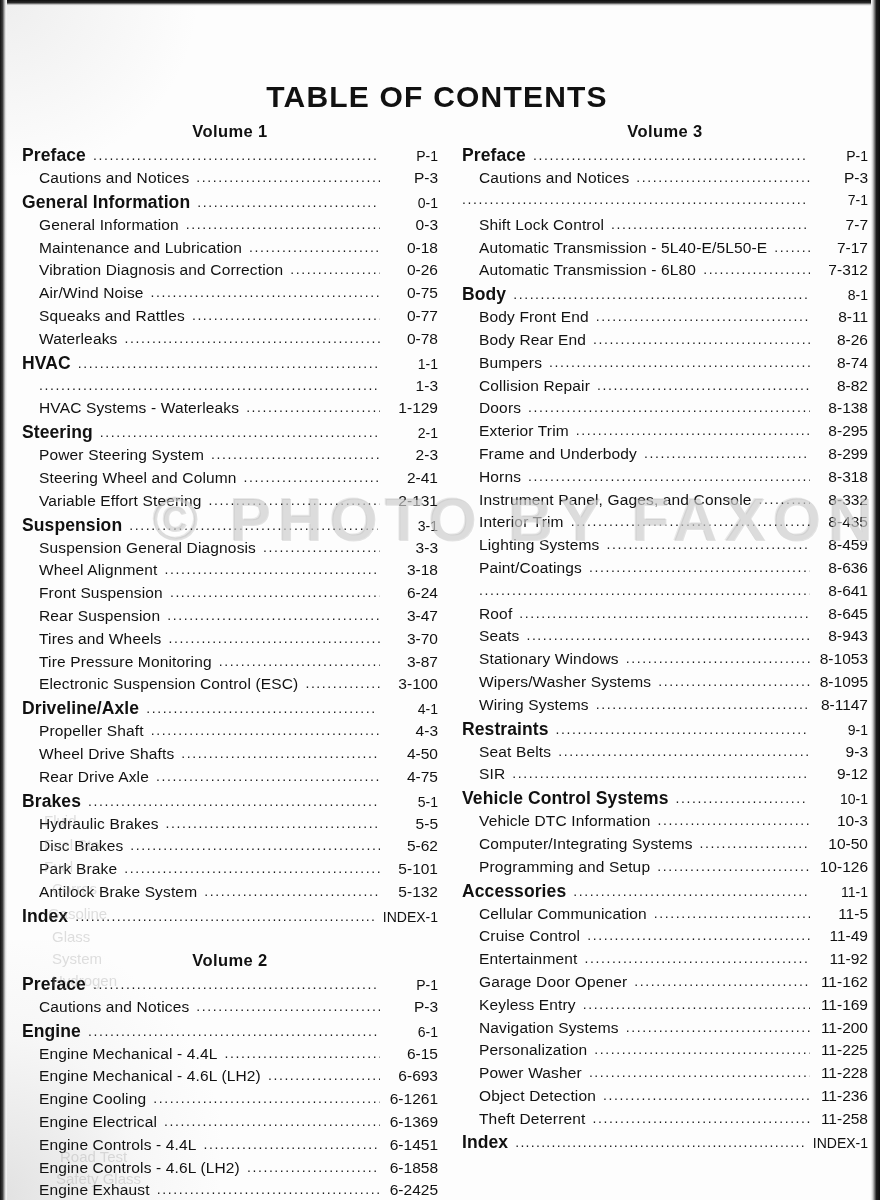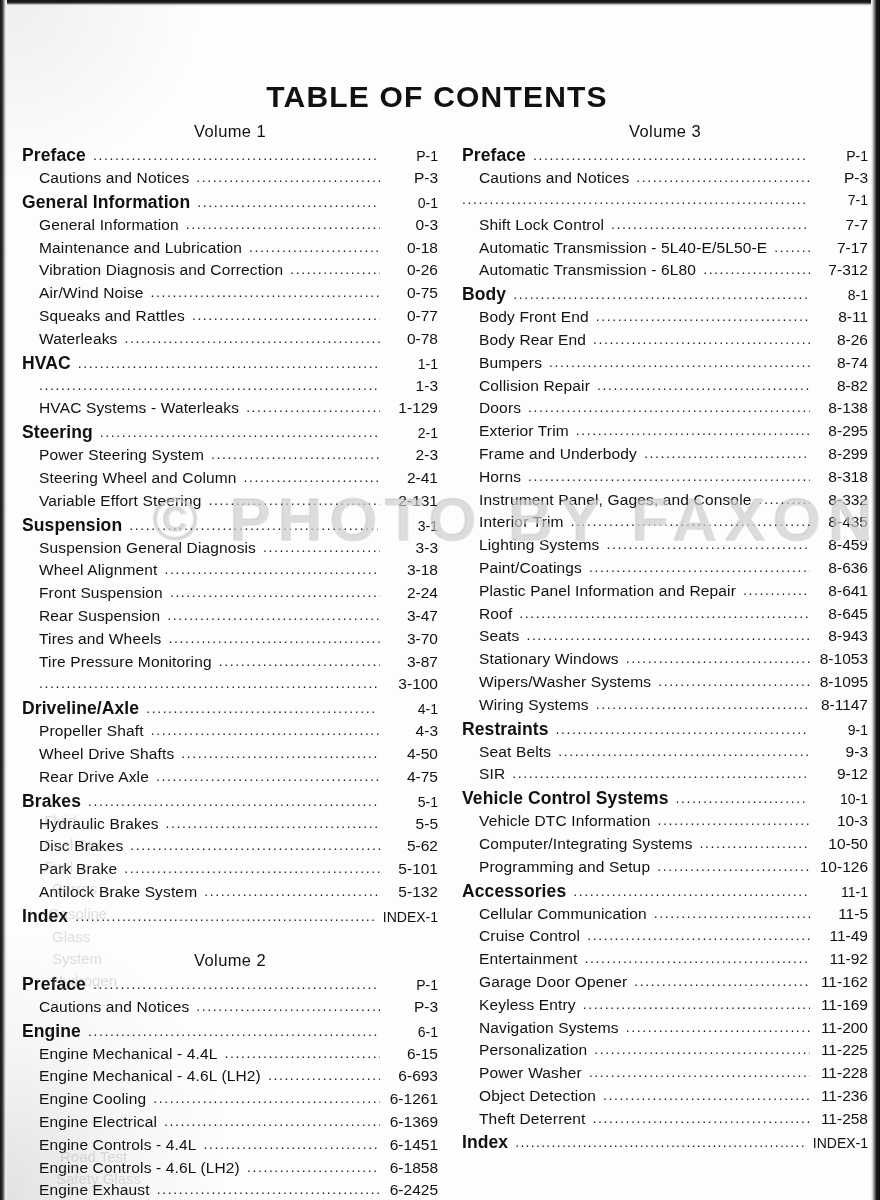--- a/index.html
+++ b/index.html
@@ -87,21 +87,21 @@
   .col {
     position: absolute;
     top: 118px;
   }
   .col-left  { left: 22px;  width: 416px; }
   .col-right { left: 462px; width: 406px; }
 
   .vol-head {
     text-align: center;
     font-size: 16.5px;
-    font-weight: normal;
+    font-weight: bold;
     letter-spacing: 0.4px;
     height: 27px;
     line-height: 27px;
   }
   .vol-spacer { height: 17px; }
 
   .toc-row {
     display: flex;
     align-items: baseline;
     height: 22.8px;
@@ -255,38 +255,39 @@
         <span class="toc-page">3-3</span>
       </div>
       <div class="toc-row lvl-sub">
         <span class="toc-label">Wheel Alignment</span>
         <span class="toc-dots">..........................................................................................</span>
         <span class="toc-page">3-18</span>
       </div>
       <div class="toc-row lvl-sub">
         <span class="toc-label">Front Suspension</span>
         <span class="toc-dots">..........................................................................................</span>
-        <span class="toc-page">2-24</span>
+        <span class="toc-page">6-24</span>
       </div>
       <div class="toc-row lvl-sub">
         <span class="toc-label">Rear Suspension</span>
         <span class="toc-dots">..........................................................................................</span>
         <span class="toc-page">3-47</span>
       </div>
       <div class="toc-row lvl-sub">
         <span class="toc-label">Tires and Wheels</span>
         <span class="toc-dots">..........................................................................................</span>
         <span class="toc-page">3-70</span>
       </div>
       <div class="toc-row lvl-sub">
         <span class="toc-label">Tire Pressure Monitoring</span>
         <span class="toc-dots">..........................................................................................</span>
         <span class="toc-page">3-87</span>
       </div>
       <div class="toc-row lvl-sub">
+        <span class="toc-label">Electronic Suspension Control (ESC)</span>
         <span class="toc-dots">..........................................................................................</span>
         <span class="toc-page">3-100</span>
       </div>
       <div class="toc-row lvl-major">
         <span class="toc-label">Driveline/Axle</span>
         <span class="toc-dots">..........................................................................................</span>
         <span class="toc-page">4-1</span>
       </div>
       <div class="toc-row lvl-sub">
         <span class="toc-label">Propeller Shaft</span>
@@ -476,21 +477,20 @@
         <span class="toc-label">Lighting Systems</span>
         <span class="toc-dots">..........................................................................................</span>
         <span class="toc-page">8-459</span>
       </div>
       <div class="toc-row lvl-sub">
         <span class="toc-label">Paint/Coatings</span>
         <span class="toc-dots">..........................................................................................</span>
         <span class="toc-page">8-636</span>
       </div>
       <div class="toc-row lvl-sub">
-        <span class="toc-label">Plastic Panel Information and Repair</span>
         <span class="toc-dots">..........................................................................................</span>
         <span class="toc-page">8-641</span>
       </div>
       <div class="toc-row lvl-sub">
         <span class="toc-label">Roof</span>
         <span class="toc-dots">..........................................................................................</span>
         <span class="toc-page">8-645</span>
       </div>
       <div class="toc-row lvl-sub">
         <span class="toc-label">Seats</span>

